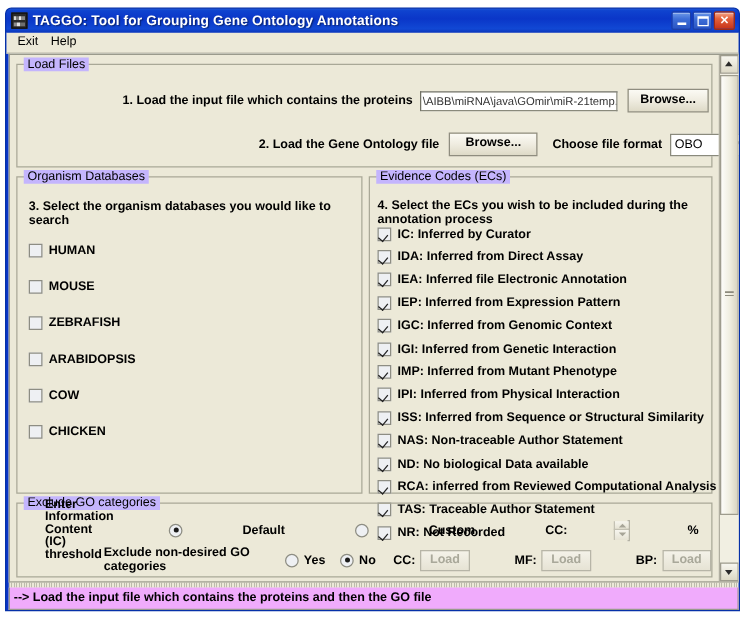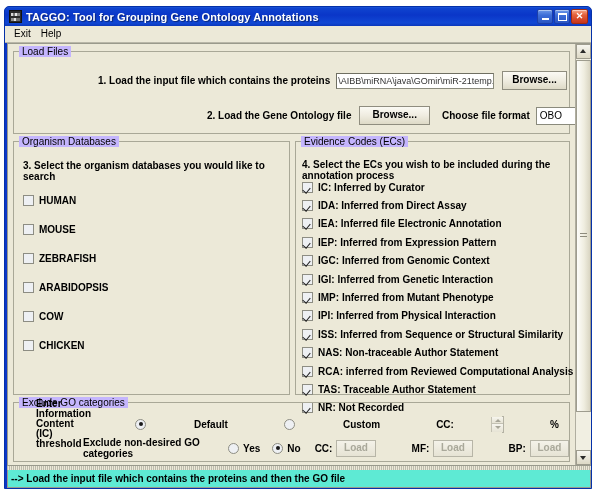--- a/index.html
+++ b/index.html
@@ -364,21 +364,21 @@
     width: 48px; height: 17px;
     display: flex; align-items: center; justify-content: center;
     font-size: 10px; font-weight: bold;
     padding: 0;
   }
 
   
   .statusbar {
     height: 18px;
     flex: 0 0 auto;
-    background: #5eead4;
+    background: #f0abfc;
     border: 1px solid #9a9a8c;
     border-top: none;
     box-sizing: border-box;
     display: flex; align-items: center;
     padding-left: 3px;
     font-size: 10px; font-weight: bold; color: #000;
   }
   .statusdots {
     height: 4px;
     background: repeating-linear-gradient(90deg,#bdbbac 0 1px,transparent 1px 2px);
@@ -509,20 +509,24 @@
               <div class="ec-item">
                 <span class="checkbox checked"></span>
                 <span>ISS: Inferred from Sequence or Structural Similarity</span>
               </div>
               <div class="ec-item">
                 <span class="checkbox checked"></span>
                 <span>NAS: Non-traceable Author Statement</span>
               </div>
               <div class="ec-item">
                 <span class="checkbox checked"></span>
+                <span>ND: No biological Data available</span>
+              </div>
+              <div class="ec-item">
+                <span class="checkbox checked"></span>
                 <span>RCA: inferred from Reviewed Computational Analysis</span>
               </div>
               <div class="ec-item">
                 <span class="checkbox checked"></span>
                 <span>TAS: Traceable Author Statement</span>
               </div>
               <div class="ec-item">
                 <span class="checkbox checked"></span>
                 <span>NR: Not Recorded</span>
               </div>

